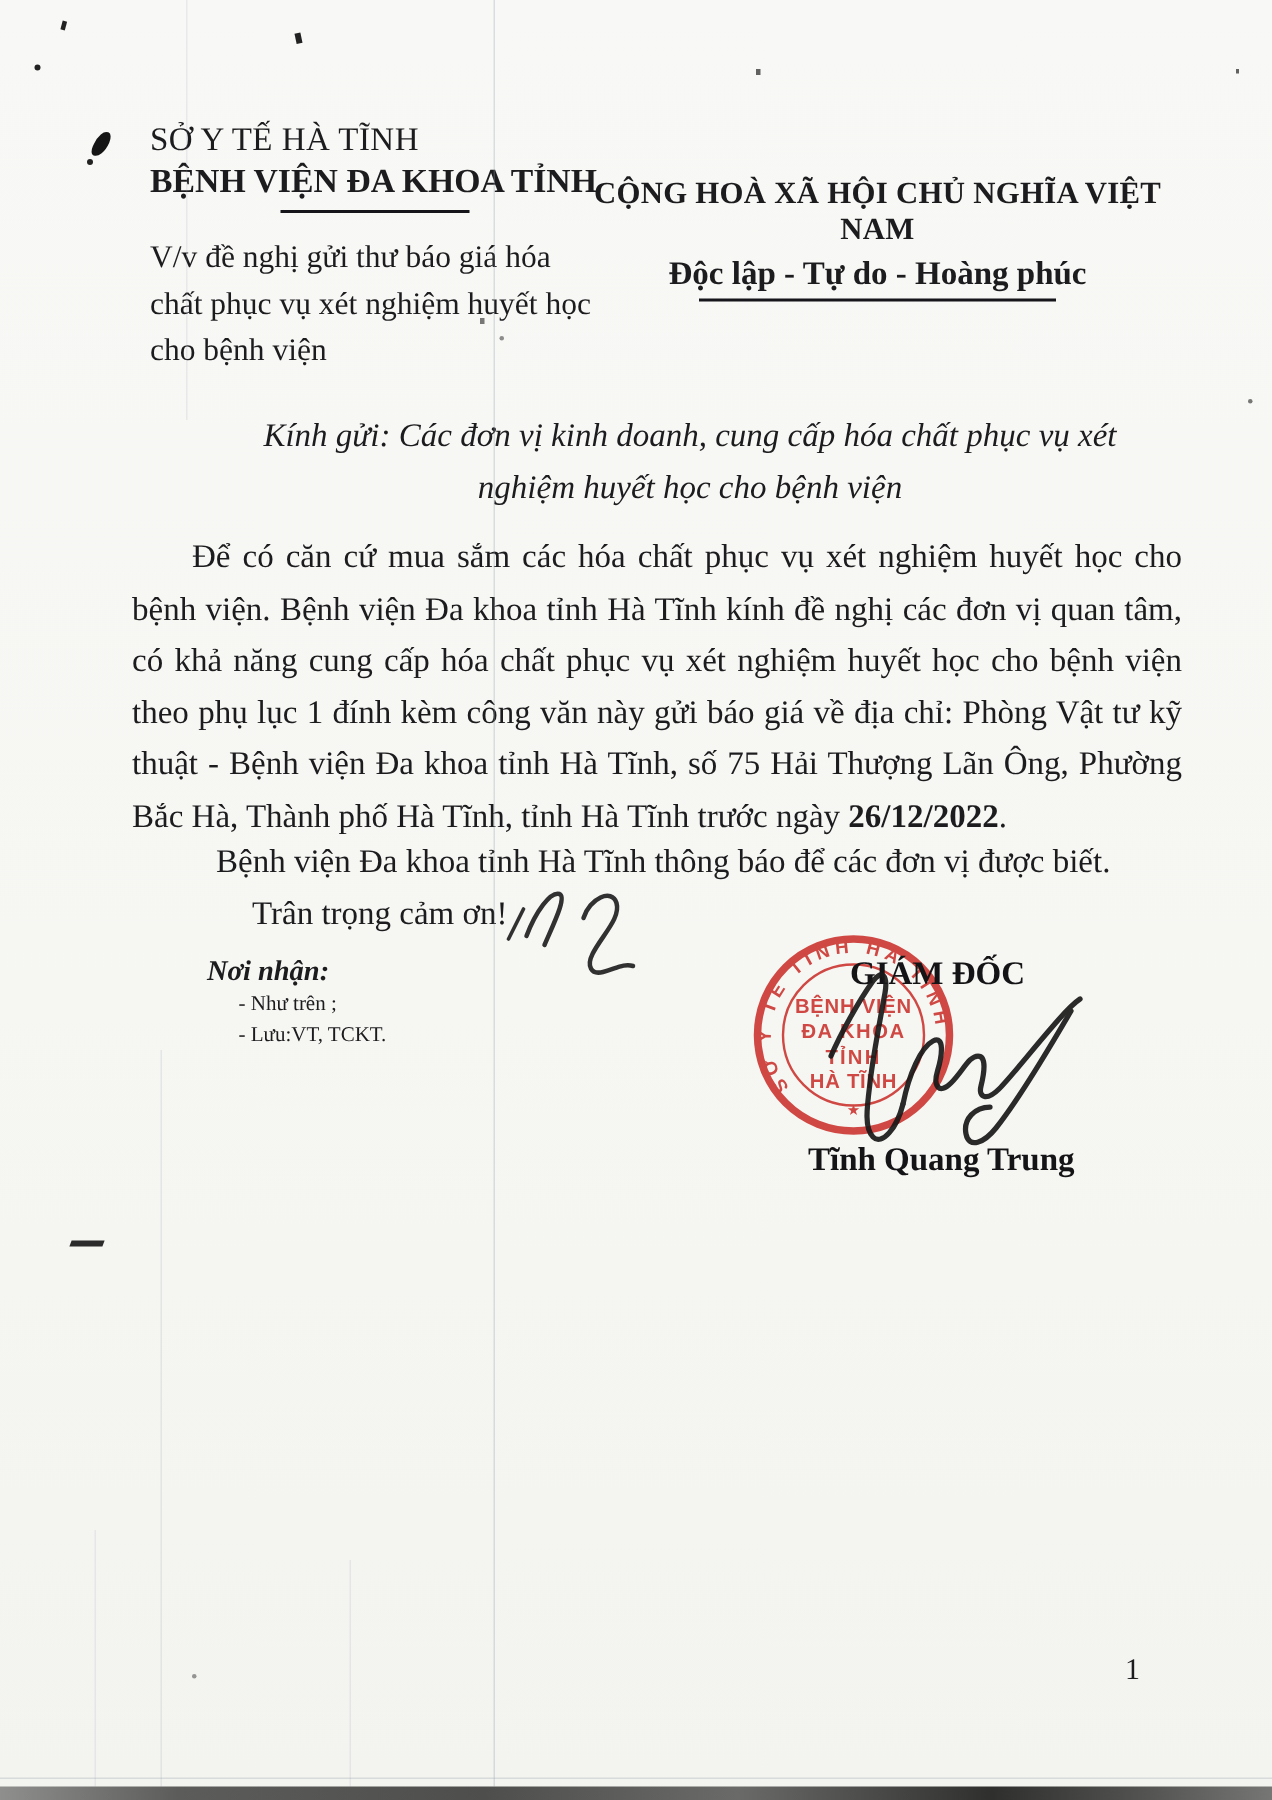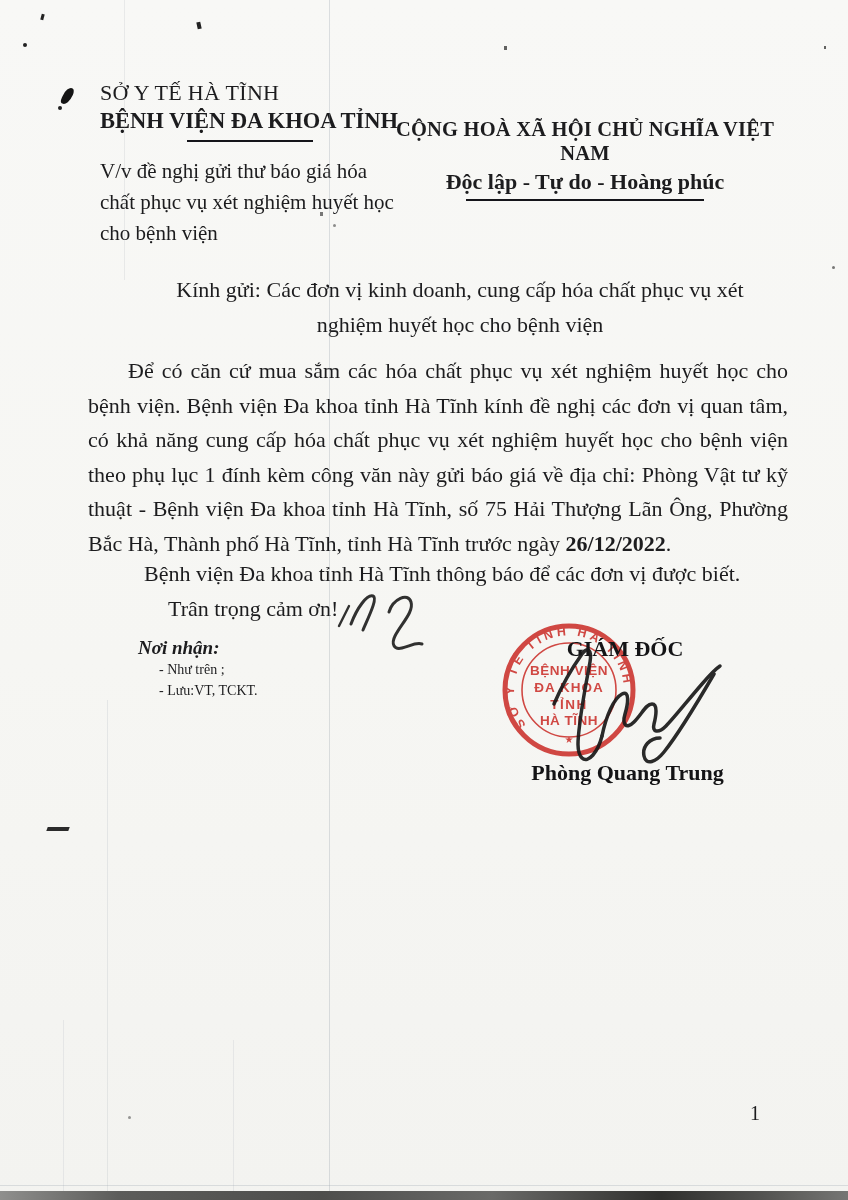--- a/index.html
+++ b/index.html
@@ -25,21 +25,21 @@
   .hdr-left .doc-subject{font-size:21px;line-height:31px;margin-top:2px;}
 
   
   .hdr-right{left:385px;top:78px;width:400px;text-align:center;line-height:1.15;margin-top:40px;}
   .hdr-right .country{font-size:20.5px;font-weight:bold;letter-spacing:.2px;}
   .hdr-right .motto{font-size:22px;font-weight:bold;margin-top:4px;}
   .hdr-right .rule{width:238px;height:2px;background:#15151a;margin:5px auto 0;}
   .hdr-right .place-date{font-size:22px;font-style:italic;margin-top:14px;}
 
   .recipient{left:145px;top:272px;width:630px;text-align:center;
-    font-size:22px;line-height:35px;}
+    font-size:22px;line-height:35px;font-style:italic;}
 
   .body-p1{left:88px;top:354px;width:700px;font-size:22px;line-height:34.5px;
     text-align:justify;text-indent:40px;}
   .body-p2{left:88px;top:561px;width:700px;font-size:22px;text-indent:56px;}
   .body-p3{left:88px;top:596px;width:700px;font-size:22px;text-indent:80px;}
 
   .noi-nhan{left:138px;top:637px;}
   .noi-nhan .nn-title{font-size:19px;font-weight:bold;font-style:italic;}
   .noi-nhan .nn-item{font-size:14px;line-height:21px;padding-left:5px;margin-left:16px;}
 
@@ -92,21 +92,21 @@
   <div class="abs body-p2">Bệnh viện Đa khoa tỉnh Hà Tĩnh thông báo để các đơn vị được biết.</div>
   <div class="abs body-p3">Trân trọng cảm ơn!</div>
 
   <div class="abs noi-nhan">
     <div class="nn-title">Nơi nhận:</div>
     <div class="nn-item">- Như trên ;</div>
     <div class="nn-item">- Lưu:VT, TCKT.</div>
   </div>
 
   <div class="abs sign-title">GIÁM ĐỐC</div>
-  <div class="abs sign-name">Phòng Quang Trung</div>
+  <div class="abs sign-name">Tĩnh Quang Trung</div>
 
   <div class="abs stamp-wrap">
     <svg width="140" height="140" viewBox="0 0 140 140">
       <circle cx="70" cy="70" r="64" fill="none" stroke="#cd3a35" stroke-width="5"></circle>
       <circle cx="70" cy="70" r="47" fill="none" stroke="#cd3a35" stroke-width="1.6"></circle>
       <path id="stampArc" d="M 30 108 A 55 55 0 1 1 110 108" fill="none"></path>
       <text class="stamp-ring-text" fill="#cd3a35">
         <textPath href="#stampArc" startOffset="4">SỞ Y TẾ  TỈNH HÀ TĨNH</textPath>
       </text>
       <text x="70" y="55" text-anchor="middle" class="stamp-center-text" font-size="13.5" letter-spacing="0.5" fill="#cd3a35">BỆNH VIỆN</text>

